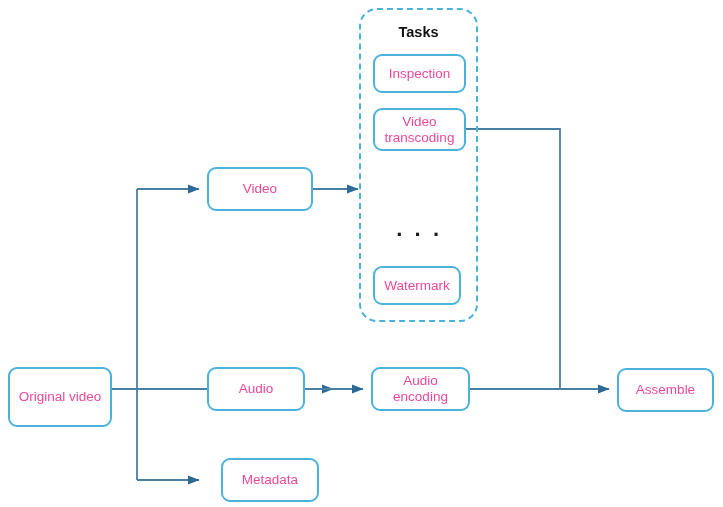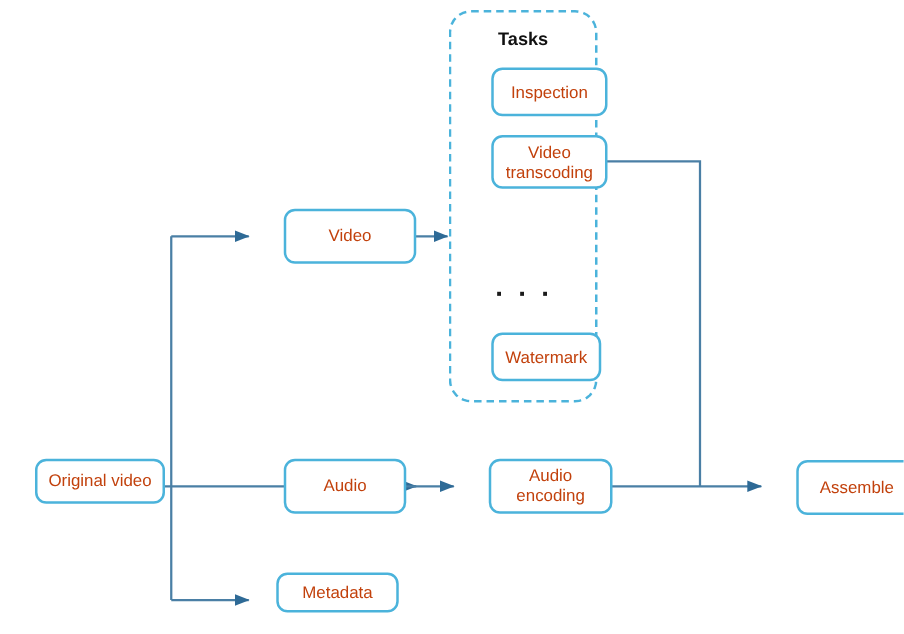--- a/index.html
+++ b/index.html
@@ -26,30 +26,29 @@
     width: 723px;
     height: 507px;
     pointer-events: none;
   }
   .node {
     position: absolute;
     box-sizing: border-box;
     border: 2px solid #4BB3DB;
     border-radius: 9px;
     background: #ffffff;
-    color: #c2410c;
+    color: #ec4899;
     font-size: 13.5px;
     line-height: 16px;
     display: flex;
     align-items: center;
     justify-content: center;
     text-align: center;
     white-space: pre-line;
     z-index: 3;
-    margin-left: 20px;
   }
   .group-box {
     position: absolute;
     box-sizing: border-box;
     border: 2.5px dashed #4BB3DB;
     border-radius: 18px;
     background: transparent;
     z-index: 1;
   }
   .group-title {
@@ -98,24 +97,24 @@
 
       <path d="M305,389 L363,389" marker-end="url(#arrowhead)"></path>
 
       <path d="M470,389 L609,389" marker-end="url(#arrowhead)"></path>
     </g>
   </svg>
 
   <div class="group-box" style="left: 359px; top: 8px; width: 119px; height: 314px;"></div>
   <div class="group-title" style="left: 359px; top: 24px; width: 119px;">Tasks</div>
 
-  <div class="node" style="left: 8px; top: 367px; width: 104px; height: 36px;">Original video</div>
+  <div class="node" style="left: 8px; top: 367px; width: 104px; height: 60px;">Original video</div>
   <div class="node" style="left: 207px; top: 167px; width: 106px; height: 44px;">Video</div>
   <div class="node" style="left: 207px; top: 367px; width: 98px; height: 44px;">Audio</div>
-  <div class="node" style="left: 201px; top: 458px; width: 98px; height: 32px;">Metadata</div>
+  <div class="node" style="left: 221px; top: 458px; width: 98px; height: 44px;">Metadata</div>
   <div class="node" style="left: 371px; top: 367px; width: 99px; height: 44px;">Audio
 encoding</div>
   <div class="node" style="left: 617px; top: 368px; width: 97px; height: 44px;">Assemble</div>
   <div class="node" style="left: 373px; top: 54px; width: 93px; height: 39px;">Inspection</div>
   <div class="node" style="left: 373px; top: 108px; width: 93px; height: 43px;">Video
 transcoding</div>
   <div class="node" style="left: 373px; top: 266px; width: 88px; height: 39px;">Watermark</div>
 
   <div class="ellipsis" style="left: 373px; top: 228px; width: 93px;">· · ·</div>
 

